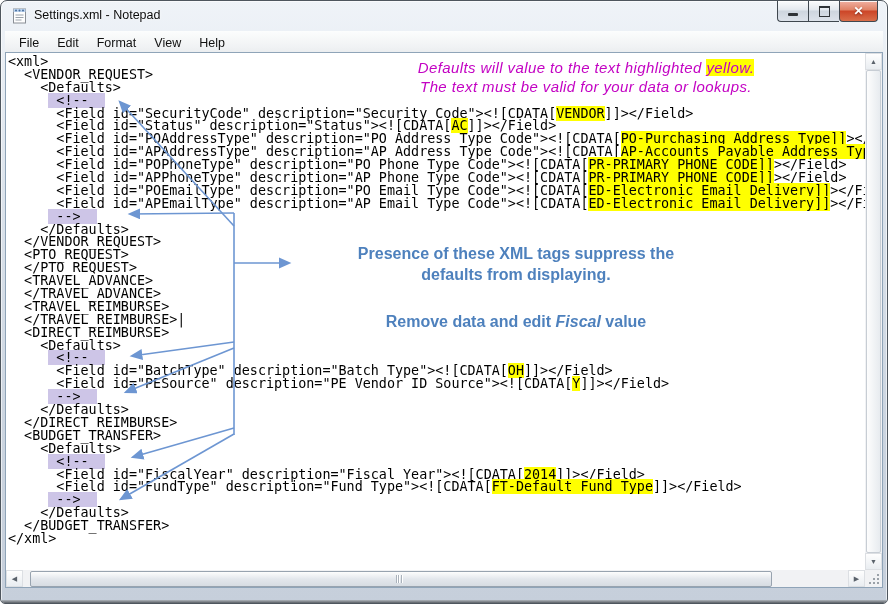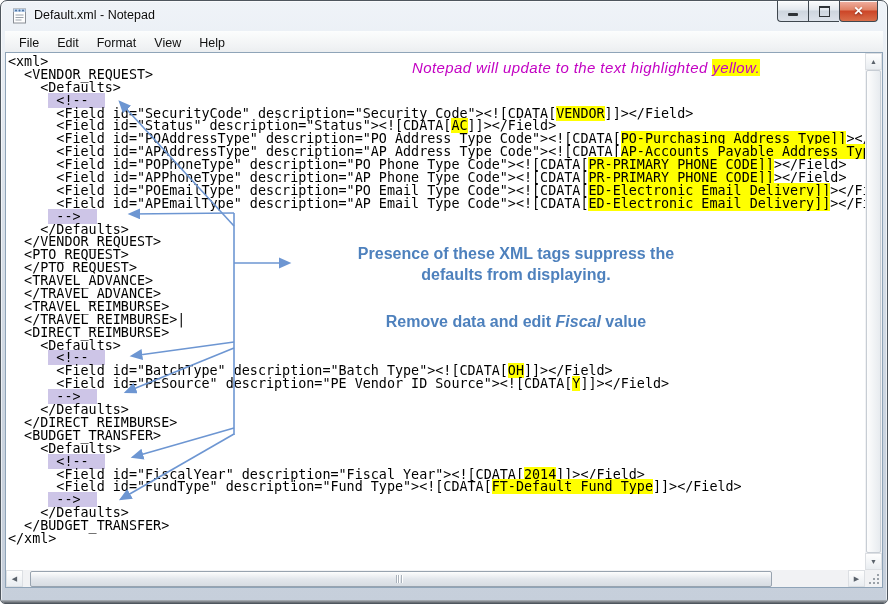--- a/index.html
+++ b/index.html
@@ -71,21 +71,21 @@
     <svg class="win-icon" viewBox="0 0 17 17">
       <rect x="2.5" y="2" width="12" height="14" fill="#fdfdfd" stroke="#8a8f96" stroke-width="1"></rect>
       <rect x="2.5" y="2" width="12" height="3" fill="#bcd3ee"></rect>
       <circle cx="5" cy="3.5" r="1" fill="#4a6f9e"></circle>
         <circle cx="8.5" cy="3.5" r="1" fill="#4a6f9e"></circle>
         <circle cx="12" cy="3.5" r="1" fill="#4a6f9e"></circle>
       <line x1="4.5" y1="8" x2="12.5" y2="8" stroke="#9aa2ab" stroke-width="1"></line>
       <line x1="4.5" y1="10.5" x2="12.5" y2="10.5" stroke="#9aa2ab" stroke-width="1"></line>
       <line x1="4.5" y1="13" x2="10.5" y2="13" stroke="#9aa2ab" stroke-width="1"></line>
     </svg>
-    <div class="title-text">Default.xml - Notepad</div>
+    <div class="title-text">Settings.xml - Notepad</div>
     <div class="controls">
       <div class="cbtn min">
           <div class="glyph-min"></div>
         </div>
       <div class="cbtn max">
           <div class="glyph-max"></div>
         </div>
       <div class="cbtn close">
           <div class="glyph-close">✕</div>
         </div>
@@ -99,21 +99,22 @@
       <div class="menu-item">View</div>
       <div class="menu-item">Help</div>
     </div>
 
   <div class="client">
 
     <div class="codearea">
       <div class="code"><div class="cl"><span>&lt;xml&gt;</span></div><div class="cl"><span>  &lt;VENDOR_REQUEST&gt;</span></div><div class="cl"><span>    &lt;Defaults&gt;</span></div><div class="cl"><span>     </span><span class="seg-p"> &lt;!--  </span></div><div class="cl"><span>      &lt;Field id="SecurityCode" description="Security Code"&gt;&lt;![CDATA[</span><span class="seg-y">VENDOR</span><span>]]&gt;&lt;/Field&gt;</span></div><div class="cl"><span>      &lt;Field id="Status" description="Status"&gt;&lt;![CDATA[</span><span class="seg-y">AC</span><span>]]&gt;&lt;/Field&gt;</span></div><div class="cl"><span>      &lt;Field id="POAddressType" description="PO Address Type Code"&gt;&lt;![CDATA[</span><span class="seg-y">PO-Purchasing Address Type]]</span><span>&gt;&lt;/Field&gt;</span></div><div class="cl"><span>      &lt;Field id="APAddressType" description="AP Address Type Code"&gt;&lt;![CDATA[</span><span class="seg-y">AP-Accounts Payable Address Type]]</span></div><div class="cl"><span>      &lt;Field id="POPhoneType" description="PO Phone Type Code"&gt;&lt;![CDATA[</span><span class="seg-y">PR-PRIMARY PHONE CODE]]</span><span>&gt;&lt;/Field&gt;</span></div><div class="cl"><span>      &lt;Field id="APPhoneType" description="AP Phone Type Code"&gt;&lt;![CDATA[</span><span class="seg-y">PR-PRIMARY PHONE CODE]]</span><span>&gt;&lt;/Field&gt;</span></div><div class="cl"><span>      &lt;Field id="POEmailType" description="PO Email Type Code"&gt;&lt;![CDATA[</span><span class="seg-y">ED-Electronic Email Delivery]]</span><span>&gt;&lt;/Field&gt;</span></div><div class="cl"><span>      &lt;Field id="APEmailType" description="AP Email Type Code"&gt;&lt;![CDATA[</span><span class="seg-y">ED-Electronic Email Delivery]]</span><span>&gt;&lt;/Field&gt;</span></div><div class="cl"><span>     </span><span class="seg-p"> --&gt;  </span></div><div class="cl"><span>    &lt;/Defaults&gt;</span></div><div class="cl"><span>  &lt;/VENDOR_REQUEST&gt;</span></div><div class="cl"><span>  &lt;PTO_REQUEST&gt;</span></div><div class="cl"><span>  &lt;/PTO_REQUEST&gt;</span></div><div class="cl"><span>  &lt;TRAVEL_ADVANCE&gt;</span></div><div class="cl"><span>  &lt;/TRAVEL_ADVANCE&gt;</span></div><div class="cl"><span>  &lt;TRAVEL_REIMBURSE&gt;</span></div><div class="cl"><span>  &lt;/TRAVEL_REIMBURSE&gt;|</span></div><div class="cl"><span>  &lt;DIRECT_REIMBURSE&gt;</span></div><div class="cl"><span>    &lt;Defaults&gt;</span></div><div class="cl"><span>     </span><span class="seg-p"> &lt;!--  </span></div><div class="cl"><span>      &lt;Field id="BatchType" description="Batch Type"&gt;&lt;![CDATA[</span><span class="seg-y">OH</span><span>]]&gt;&lt;/Field&gt;</span></div><div class="cl"><span>      &lt;Field id="PESource" description="PE Vendor ID Source"&gt;&lt;![CDATA[</span><span class="seg-y">Y</span><span>]]&gt;&lt;/Field&gt;</span></div><div class="cl"><span>     </span><span class="seg-p"> --&gt;  </span></div><div class="cl"><span>    &lt;/Defaults&gt;</span></div><div class="cl"><span>  &lt;/DIRECT_REIMBURSE&gt;</span></div><div class="cl"><span>  &lt;BUDGET_TRANSFER&gt;</span></div><div class="cl"><span>    &lt;Defaults&gt;</span></div><div class="cl"><span>     </span><span class="seg-p"> &lt;!--  </span></div><div class="cl"><span>      &lt;Field id="FiscalYear" description="Fiscal Year"&gt;&lt;![CDATA[</span><span class="seg-y">2014</span><span>]]&gt;&lt;/Field&gt;</span></div><div class="cl"><span>      &lt;Field id="FundType" description="Fund Type"&gt;&lt;![CDATA[</span><span class="seg-y">FT-Default Fund Type</span><span>]]&gt;&lt;/Field&gt;</span></div><div class="cl"><span>     </span><span class="seg-p"> --&gt;  </span></div><div class="cl"><span>    &lt;/Defaults&gt;</span></div><div class="cl"><span>  &lt;/BUDGET_TRANSFER&gt;</span></div><div class="cl"><span>&lt;/xml&gt;</span></div></div>
 
       <div class="magenta-note">
-        <div><span>Notepad will update to the text highlighted </span><span class="seg-hl">yellow.</span></div>
+        <div><span>Defaults will value to the text highlighted </span><span class="seg-hl">yellow.</span></div>
+        <div>The text must be valid for your data or lookups.</div>
       </div>
 
       <div class="blue-note">
         <div>Presence of these XML tags suppress the</div>
         <div>defaults from displaying.</div>
         <div class="note-gap"><span>Remove data and edit </span><span class="seg-i">Fiscal</span><span> value</span></div>
       </div>
 
       <svg class="arrows" width="860" height="518" viewBox="0 0 860 518">
         <defs>

